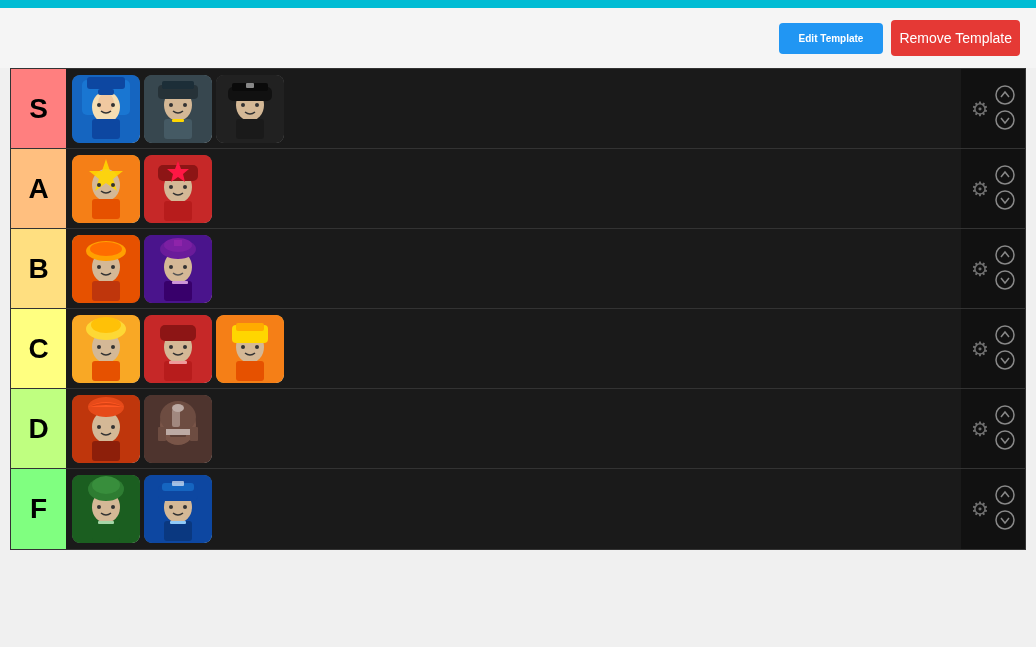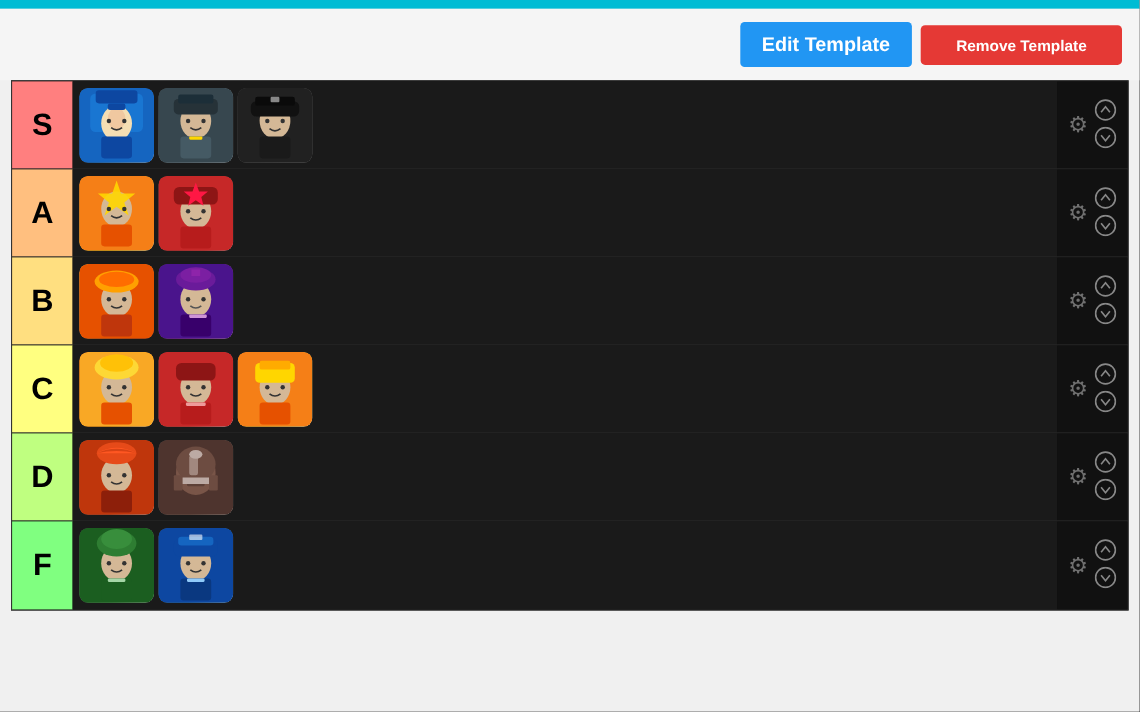--- a/index.html
+++ b/index.html
@@ -25,33 +25,33 @@
       padding: 12px 16px;
       background: #f5f5f5;
       gap: 8px;
     }
 
     .btn-edit {
       background: #2196f3;
       color: white;
       border: none;
       padding: 10px 20px;
-      font-size: 18px;
+      font-size: 10px;
       font-weight: bold;
       border-radius: 4px;
       cursor: pointer;
     }
 
     .btn-remove {
       background: #e53935;
       color: white;
       border: none;
-      padding: 10px 32px;
+      padding: 10px 8px;
       font-size: 14px;
-      font-weight: bold;
+      font-weight: normal;
       border-radius: 4px;
       cursor: pointer;
     }
 
     .tier-table {
       width: 1016px;
       margin: 0 auto;
       border: 1px solid #333;
       background: #111;
     }

